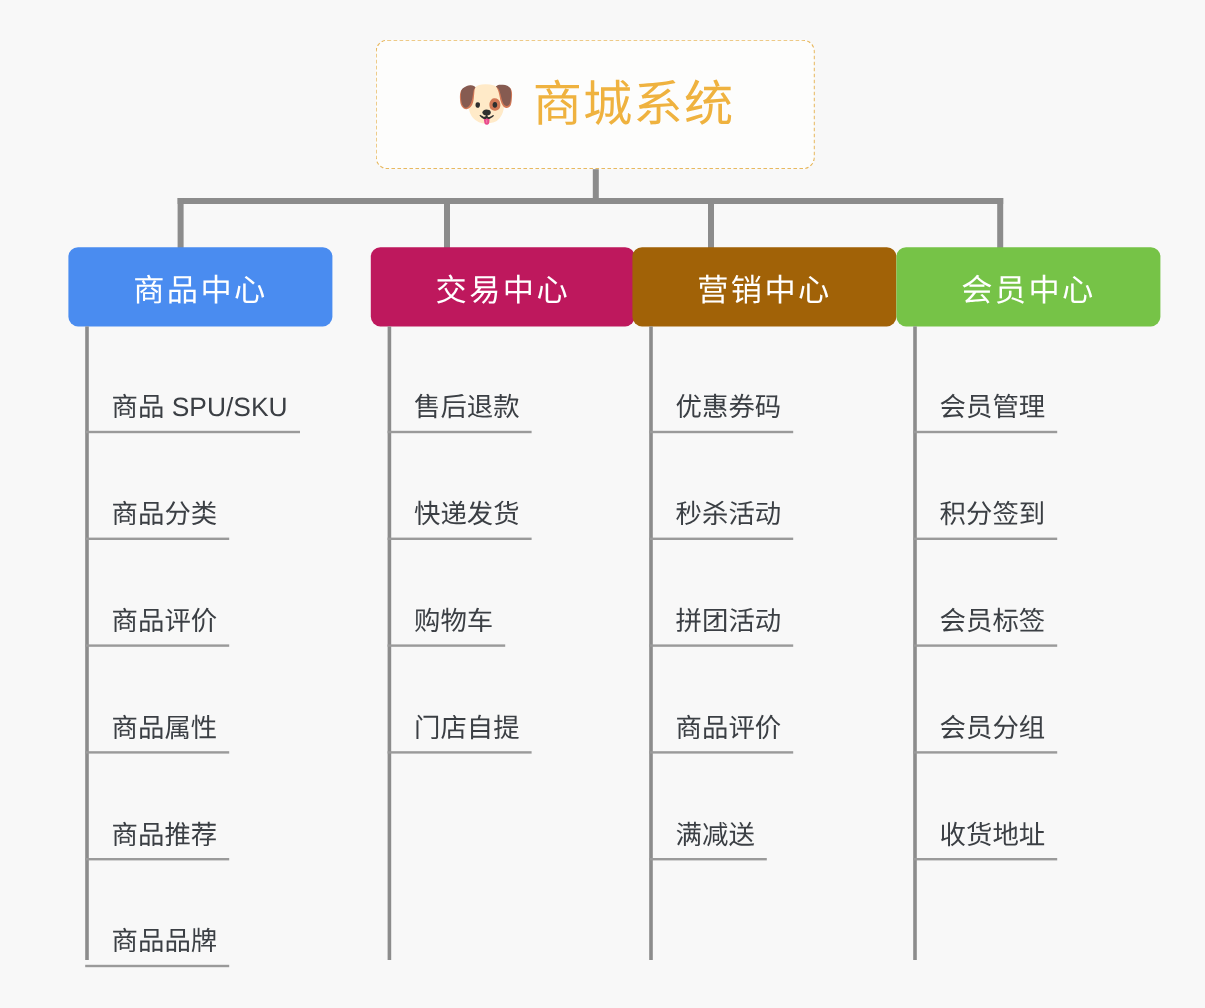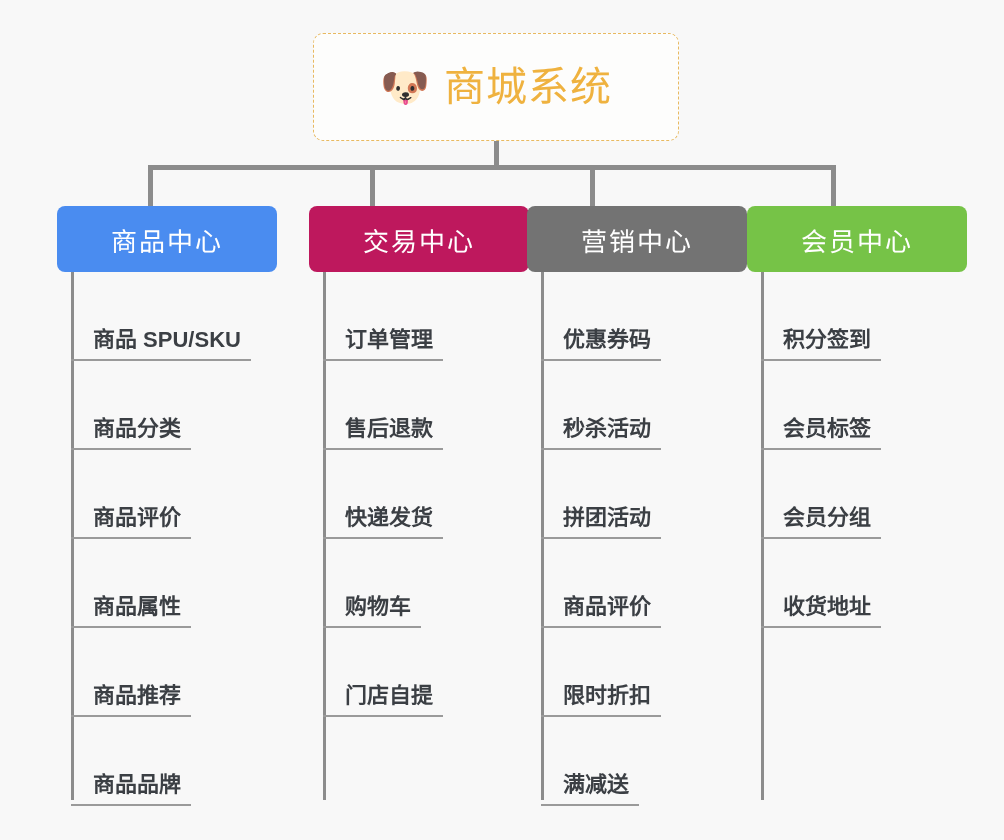--- a/index.html
+++ b/index.html
@@ -88,21 +88,20 @@
     align-items: center;
     justify-content: center;
     color: #ffffff;
     font-size: 26px;
     letter-spacing: 2px;
     box-sizing: border-box;
   }
   .branch-wrap {
     position: relative;
     padding-top: 0;
-    font-weight: bold;
   }
   .spine {
     position: absolute;
     left: 14px;
     top: 0;
     width: 3px;
     background: #8c8c8c;
   }
   .leaf {
     position: relative;
@@ -174,69 +173,66 @@
         </div>
       </div>
     </div>
   <div class="column" id="col-1">
       <div class="cat-box" style="background: #be185d;">
         <span>交易中心</span>
       </div>
       <div class="branch-wrap">
         <div class="spine" style="height: 528px; background: rgb(140, 140, 140);"></div>
         <div class="leaf">
-          <span class="leaf-label">订单管理</span>
-        </div>
-        <div class="leaf">
           <span class="leaf-label">售后退款</span>
         </div>
         <div class="leaf">
           <span class="leaf-label">快递发货</span>
         </div>
         <div class="leaf">
           <span class="leaf-label">购物车</span>
         </div>
         <div class="leaf">
           <span class="leaf-label">门店自提</span>
         </div>
       </div>
     </div>
   <div class="column" id="col-2">
-      <div class="cat-box" style="background: #737373;">
+      <div class="cat-box" style="background: #a16207;">
         <span>营销中心</span>
       </div>
       <div class="branch-wrap">
         <div class="spine" style="height: 528px; background: rgb(140, 140, 140);"></div>
         <div class="leaf">
           <span class="leaf-label">优惠券码</span>
         </div>
         <div class="leaf">
           <span class="leaf-label">秒杀活动</span>
         </div>
         <div class="leaf">
           <span class="leaf-label">拼团活动</span>
         </div>
         <div class="leaf">
           <span class="leaf-label">商品评价</span>
-        </div>
-        <div class="leaf">
-          <span class="leaf-label">限时折扣</span>
         </div>
         <div class="leaf">
           <span class="leaf-label">满减送</span>
         </div>
       </div>
     </div>
   <div class="column" id="col-3">
       <div class="cat-box" style="background: rgb(118, 195, 71);">
         <span>会员中心</span>
       </div>
       <div class="branch-wrap">
         <div class="spine" style="height: 528px; background: rgb(140, 140, 140);"></div>
         <div class="leaf">
+          <span class="leaf-label">会员管理</span>
+        </div>
+        <div class="leaf">
           <span class="leaf-label">积分签到</span>
         </div>
         <div class="leaf">
           <span class="leaf-label">会员标签</span>
         </div>
         <div class="leaf">
           <span class="leaf-label">会员分组</span>
         </div>
         <div class="leaf">
           <span class="leaf-label">收货地址</span>

